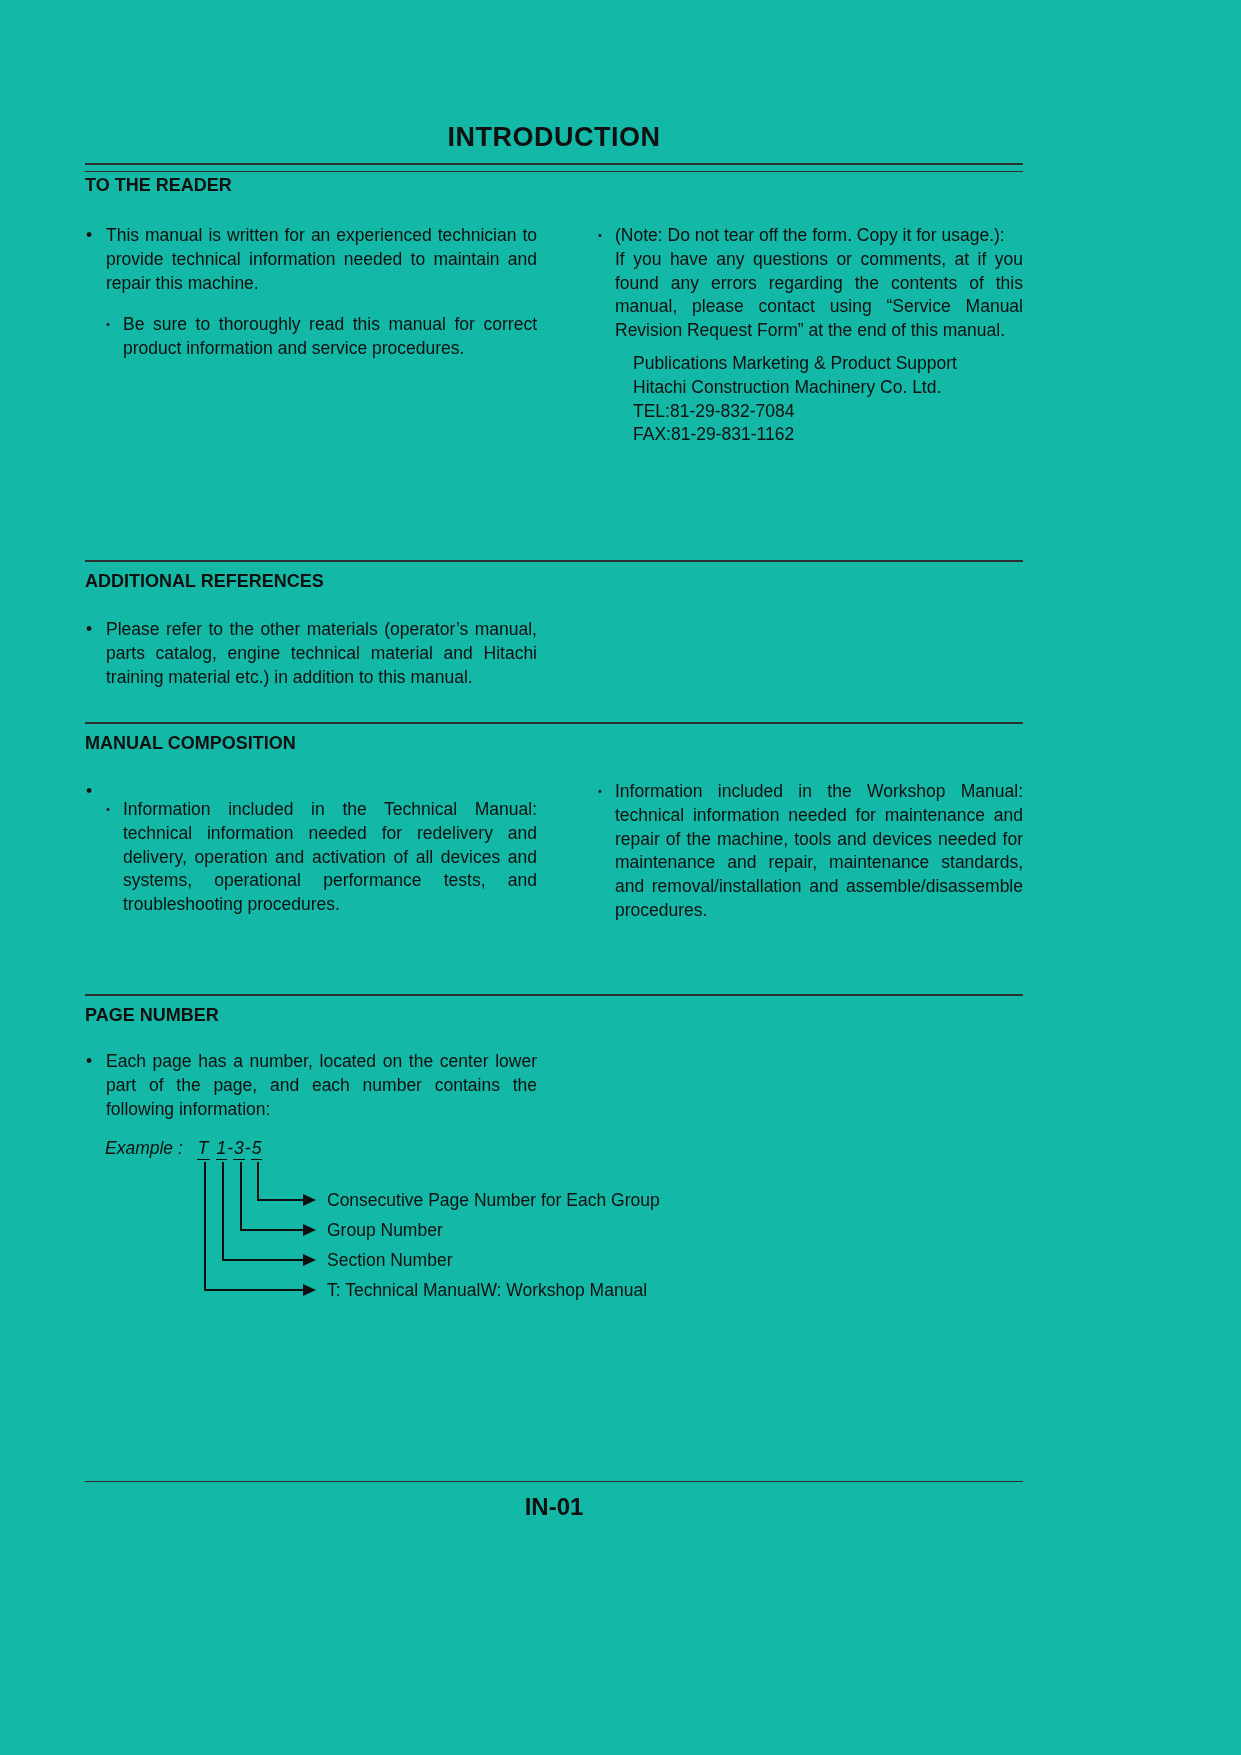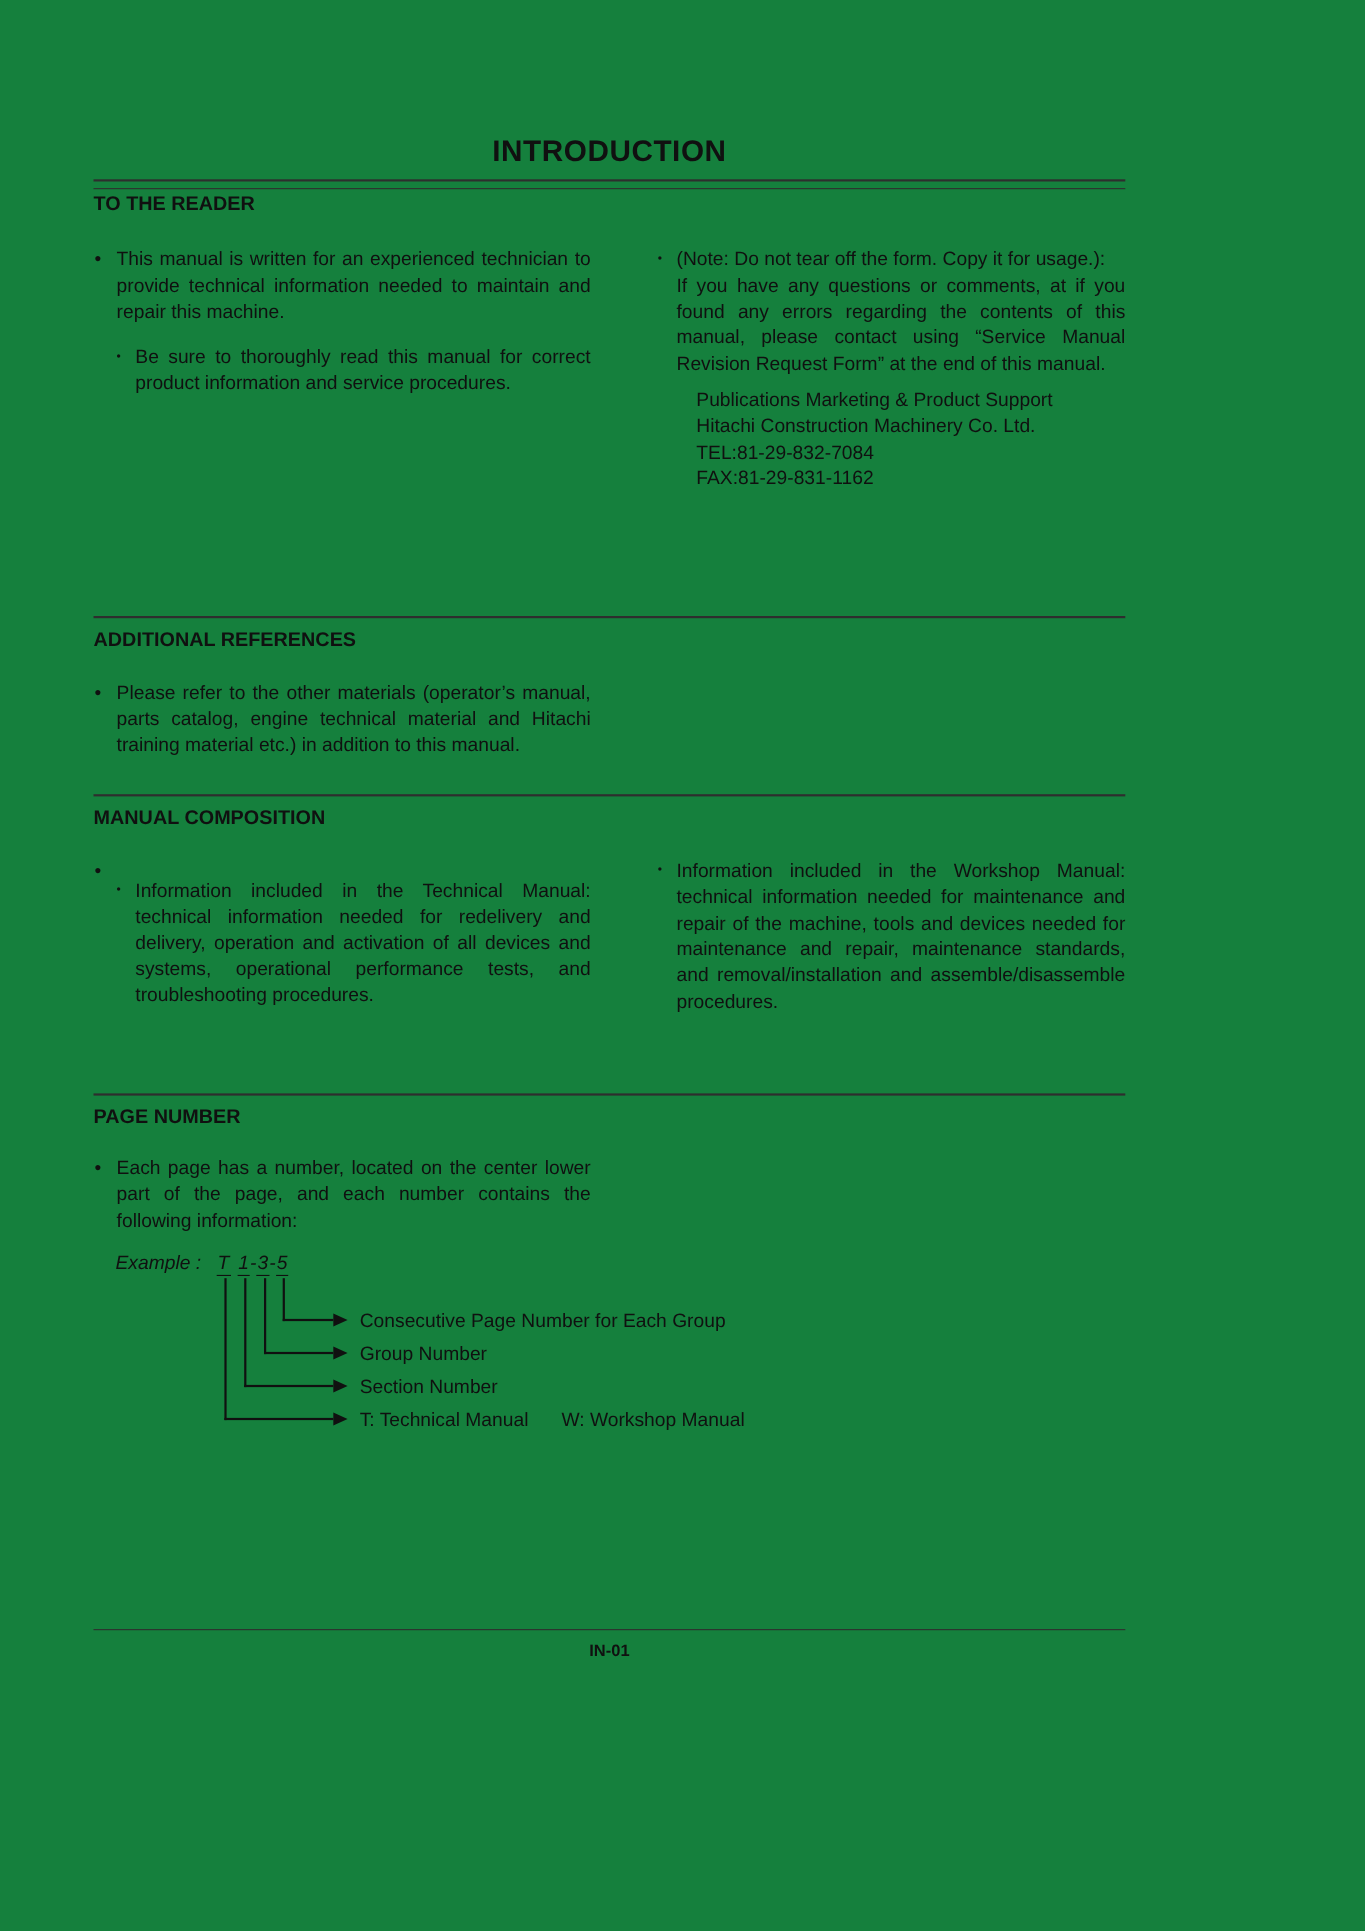--- a/index.html
+++ b/index.html
@@ -1,20 +1,20 @@
 <!DOCTYPE html>
 <html lang="en"><head>
 <meta charset="utf-8">
 <style>
   html, body { margin: 0; padding: 0; background: #ffffff; }
   .page {
     position: relative;
     width: 1241px;
     height: 1755px;
-    background: #15803d;
+    background: #14b8a6;
     font-family: "Liberation Sans", "DejaVu Sans", sans-serif;
     color: #101010;
     font-size: 17.5px;
     line-height: 1.36;
     overflow: hidden;
   }
   .abs { position: absolute; }
   .page-title {
     left: 85px; top: 121px; width: 938px;
     text-align: center; font-size: 27px; font-weight: 700;
@@ -44,25 +44,25 @@
   .code-gap { display: inline-block; width: 6px; }
   .vline { position: absolute; width: 2px; background: #101010; }
   .hline { position: absolute; height: 2px; background: #101010; }
   .arrow {
     position: absolute; width: 0; height: 0;
     border-left: 13px solid #101010;
     border-top: 6px solid transparent;
     border-bottom: 6px solid transparent;
   }
   .dlabel { position: absolute; left: 327px; white-space: nowrap; line-height: 22px; }
-  .dlabel .second { margin-left: 30px; }
+  .dlabel .second { }
   .footer-rule { left: 85px; top: 1481px; width: 938px; height: 0; border-top: 1.5px solid #2e2e2e; }
   .footer-num {
     left: 85px; top: 1491px; width: 938px;
-    text-align: center; font-size: 15px; font-weight: 700;
+    text-align: center; font-size: 24px; font-weight: 700;
   }
 </style>
 </head>
 <body>
 
 <div class="page">
 
   <div class="abs page-title">INTRODUCTION</div>
   <div class="abs double-rule"></div>
 

